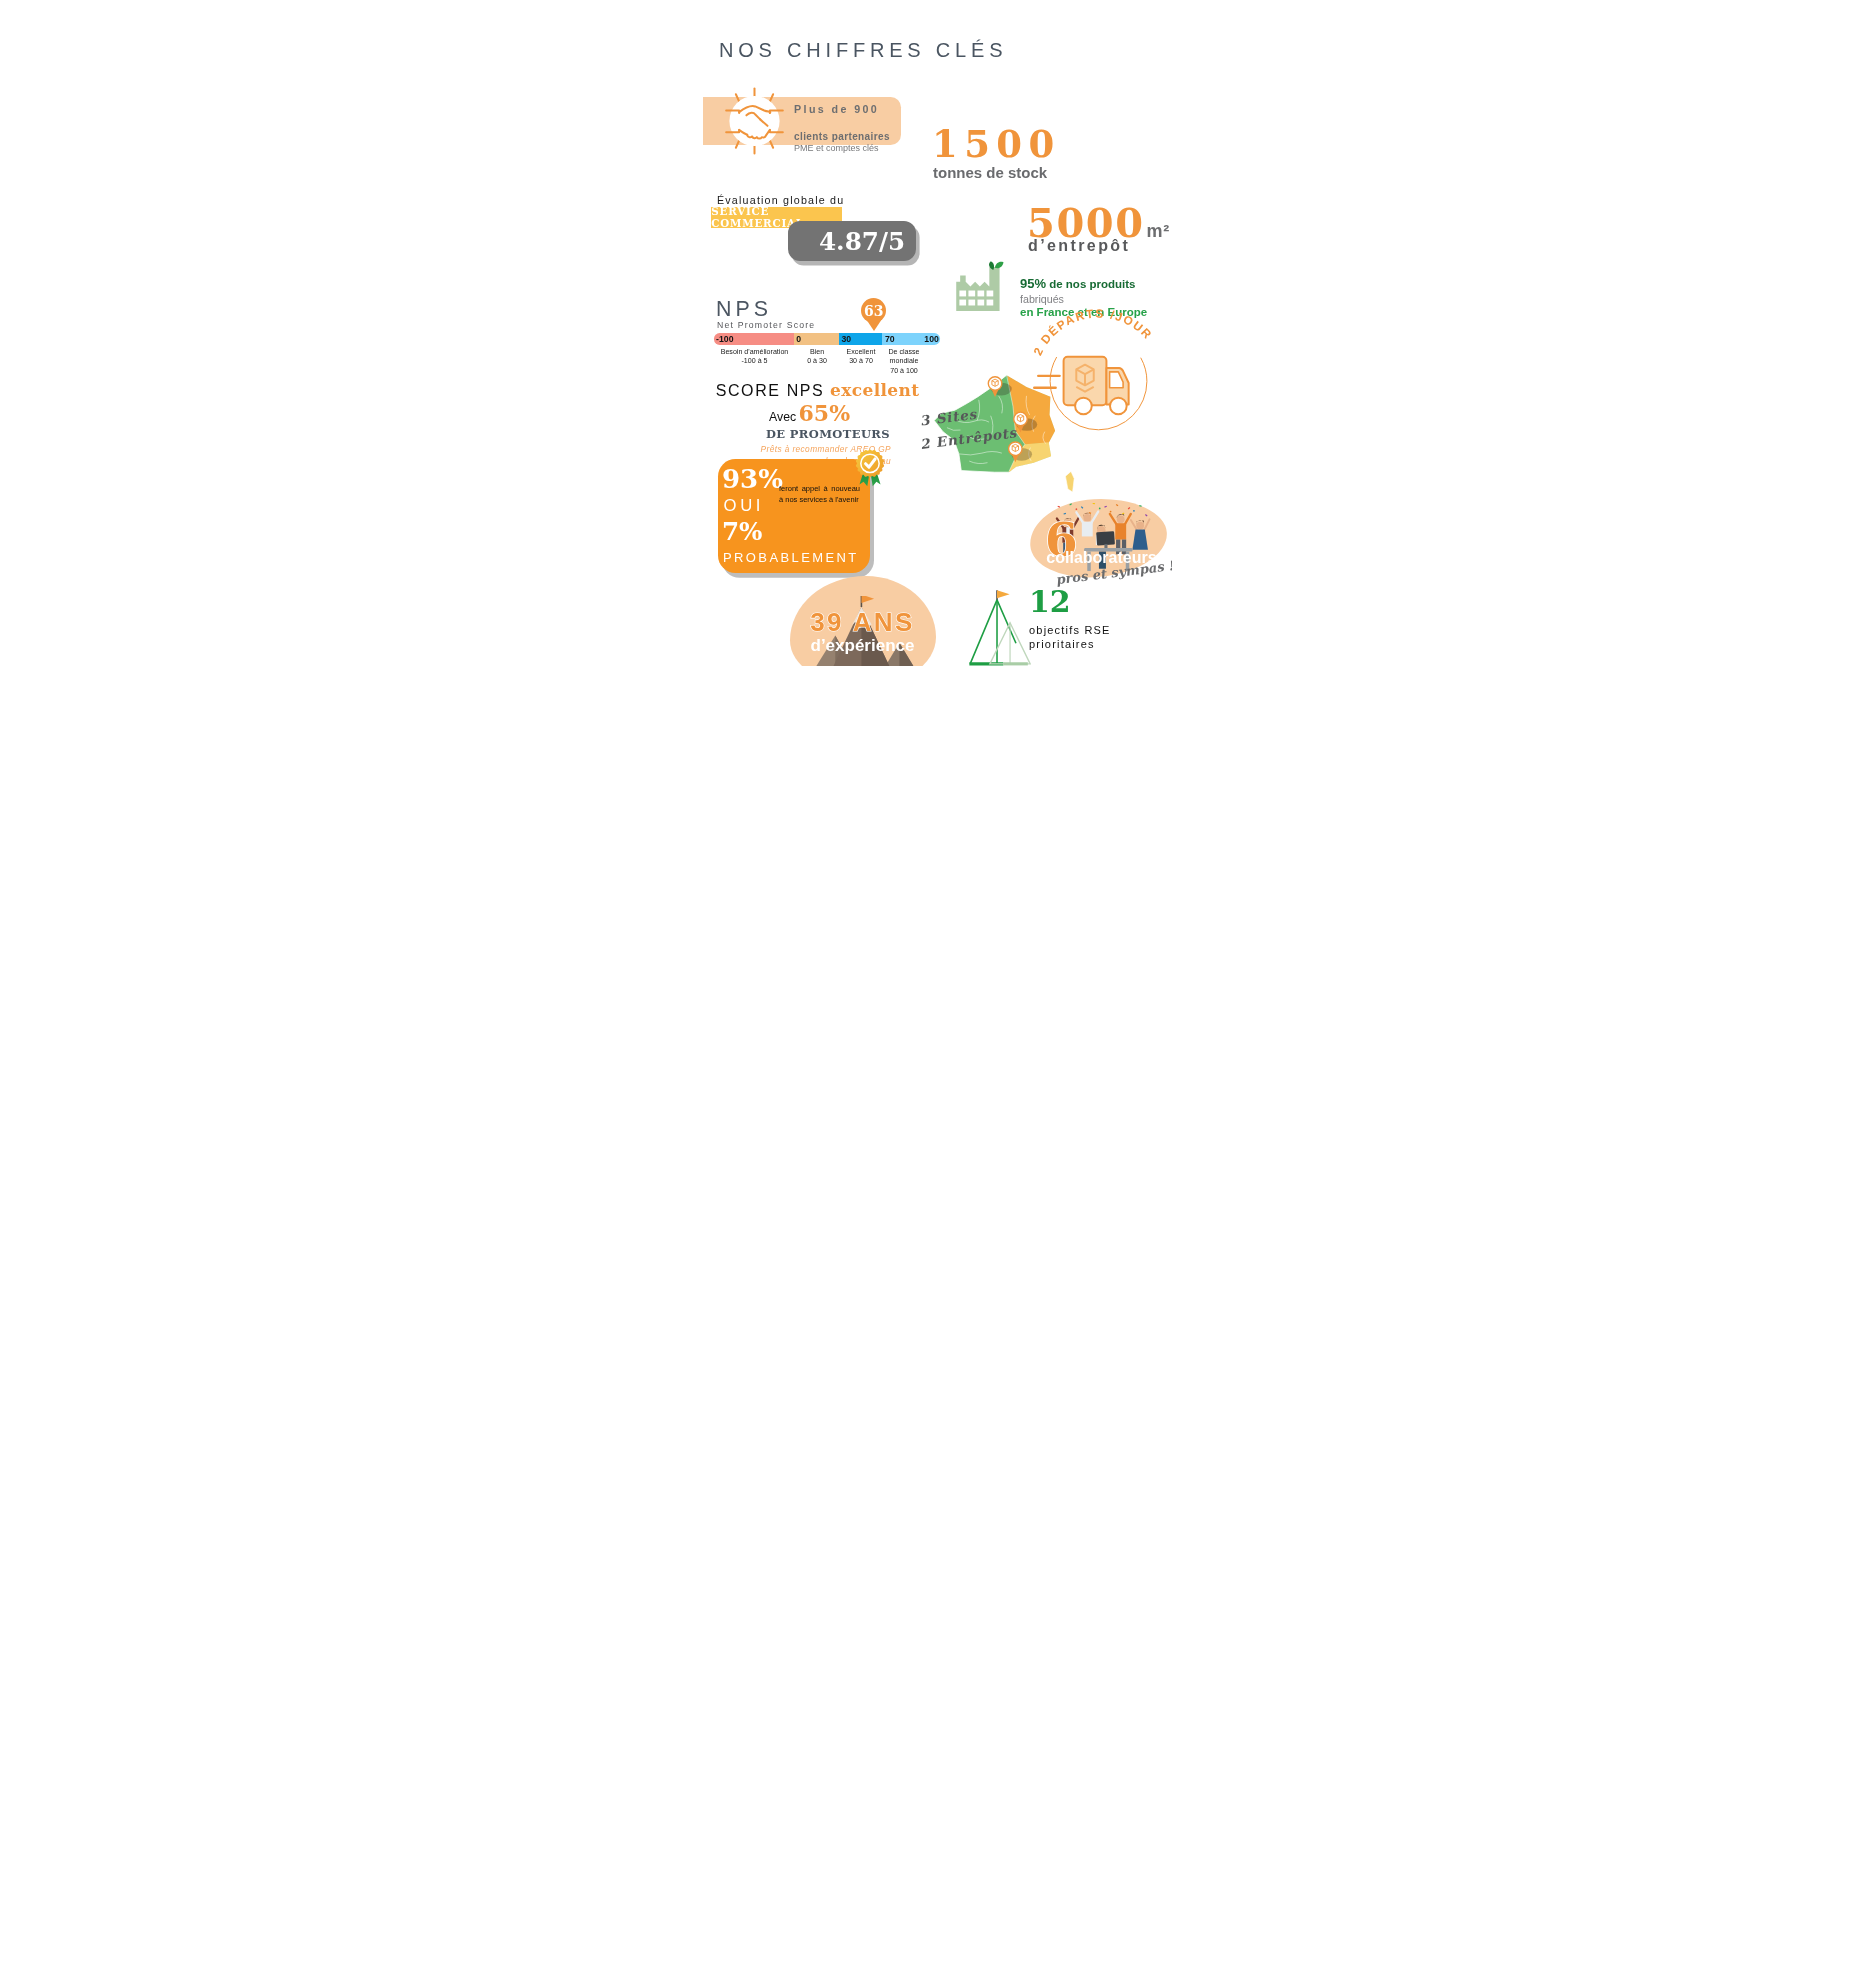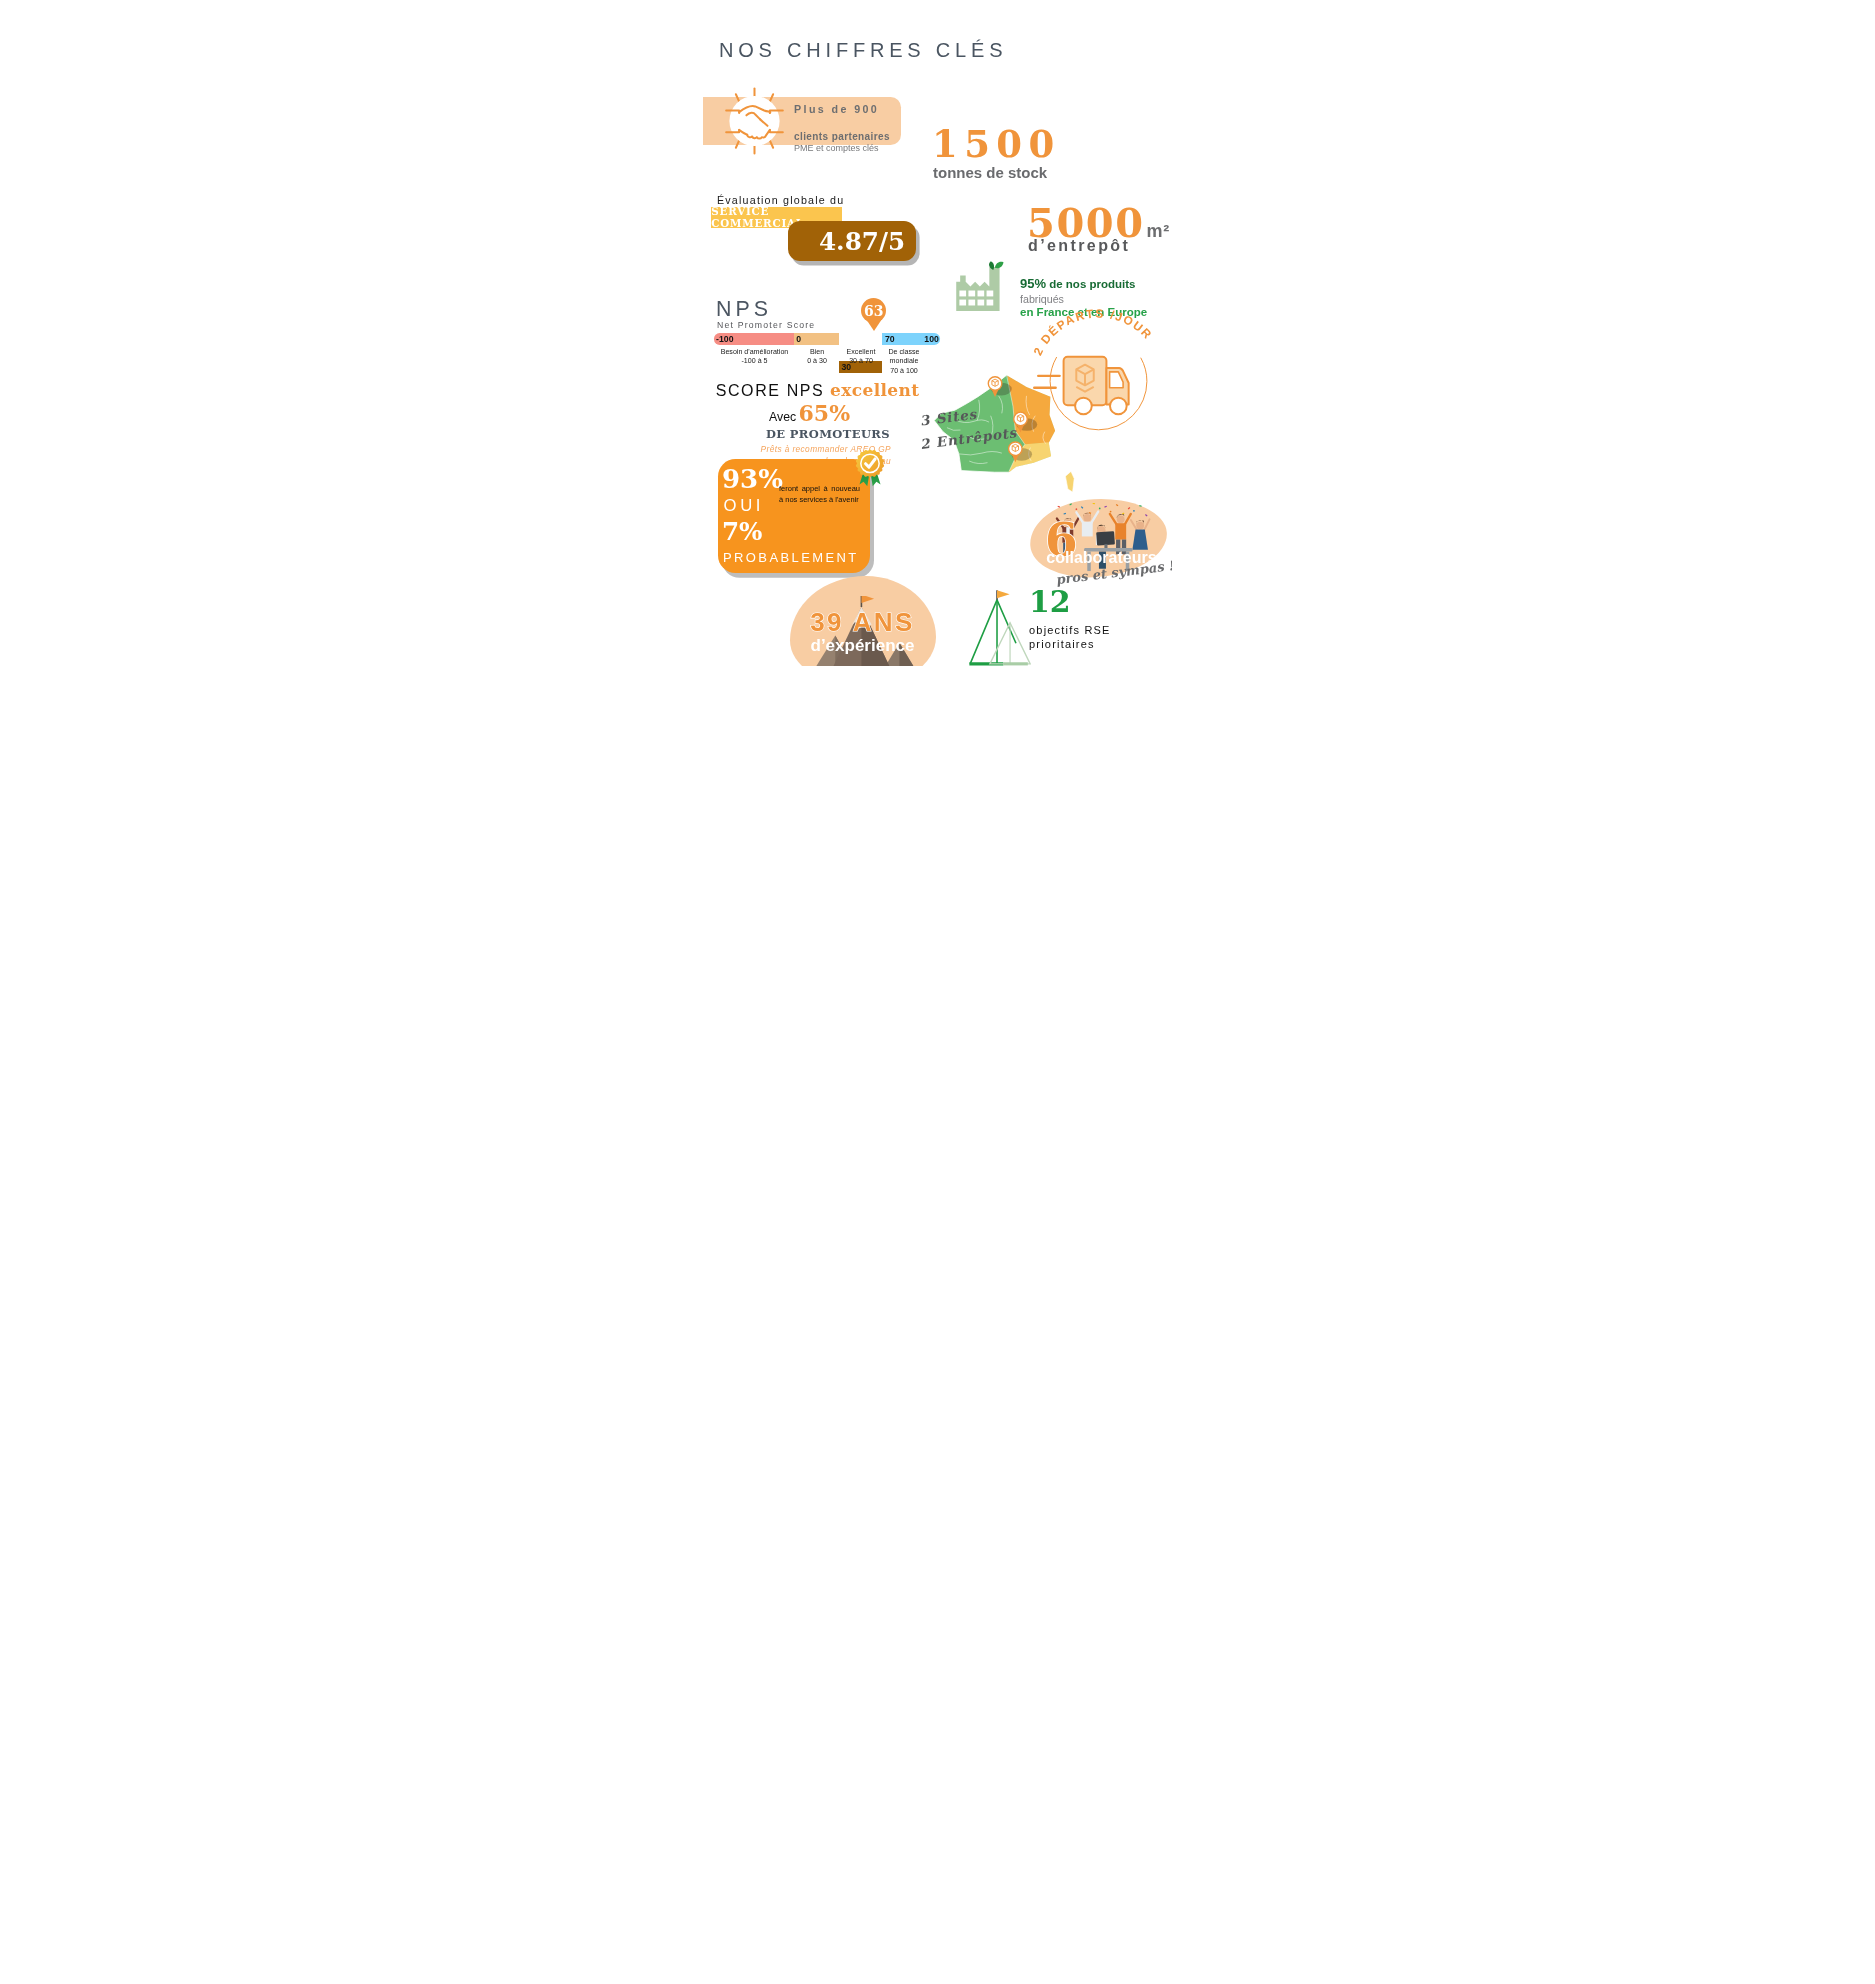--- a/index.html
+++ b/index.html
@@ -39,21 +39,21 @@
   .rating-intro { left:14px; top:194px; font-size:10.7px; color:#1a1a1a; letter-spacing:1.2px; }
   .rating-box {
     left:8.3px; top:207px; width:131px; height:20.6px; background:#FBC54E;
     display:flex; align-items:center; justify-content:center;
   }
   .rating-box span {
     font-family:"DejaVu Serif",serif; font-weight:bold; font-size:10.3px; color:#ffffff;
     letter-spacing:0.8px; text-transform:uppercase;
   }
   .rating-score-box {
-    left:85px; top:221px; width:128px; height:40px; background:#a16207;
+    left:85px; top:221px; width:128px; height:40px; background:#737373;
     border-radius:12px; box-shadow:3.6px 4.4px 0 #b5b5b5;
     display:flex; align-items:center; justify-content:flex-end; padding-right:11px;
   }
   .rating-score-box span {
     font-family:"DejaVu Serif",serif; font-weight:bold; font-size:24.6px; color:#ffffff;
   }
 
   
   .wh-line { left:324px; top:203px; line-height:1; }
   .wh-value { font-family:"DejaVu Serif",serif; font-weight:bold; font-size:40px; color:#F0943B; letter-spacing:1.6px; }
@@ -79,21 +79,21 @@
   .nps-marker .bubble span { font-family:"DejaVu Serif",serif; font-weight:bold; font-size:14px; color:#fff; }
   .nps-marker .tip {
     position:absolute; left:4.8px; top:21.4px; width:0; height:0;
     border-left:8px solid transparent; border-right:8px solid transparent;
     border-top:12.7px solid #F0943B;
   }
   .nps-bar { left:10.7px; top:333px; width:226px; height:11.5px; display:flex; }
   .nps-seg { position:relative; height:100%; }
   .nps-seg.s0 { width:35.5%; background:#F68D84; border-radius:5.6px 0 0 5.6px; }
   .nps-seg.s1 { width:20.0%; background:#F2C183; }
-  .nps-seg.s2 { width:19.2%; background:#a16207;margin-top:28px; }
+  .nps-seg.s2 { width:19.2%; background:#0ea5e9; }
   .nps-seg.s3 { width:25.3%; background:#7dd3fc; border-radius:0 5.6px 5.6px 0; }
   .nps-seg .tick {
     position:absolute; left:2.4px; top:50%; transform:translateY(-52%);
     font-size:8.7px; font-weight:bold; color:#141414; white-space:nowrap;
   }
   .nps-end {
     position:absolute; right:0.8px; top:50%; transform:translateY(-52%);
     font-size:8.7px; font-weight:bold; color:#141414;
   }
   .nps-cap { position:absolute; top:348px; text-align:center; font-size:7.1px; color:#1b1b1b; line-height:1.32; }

